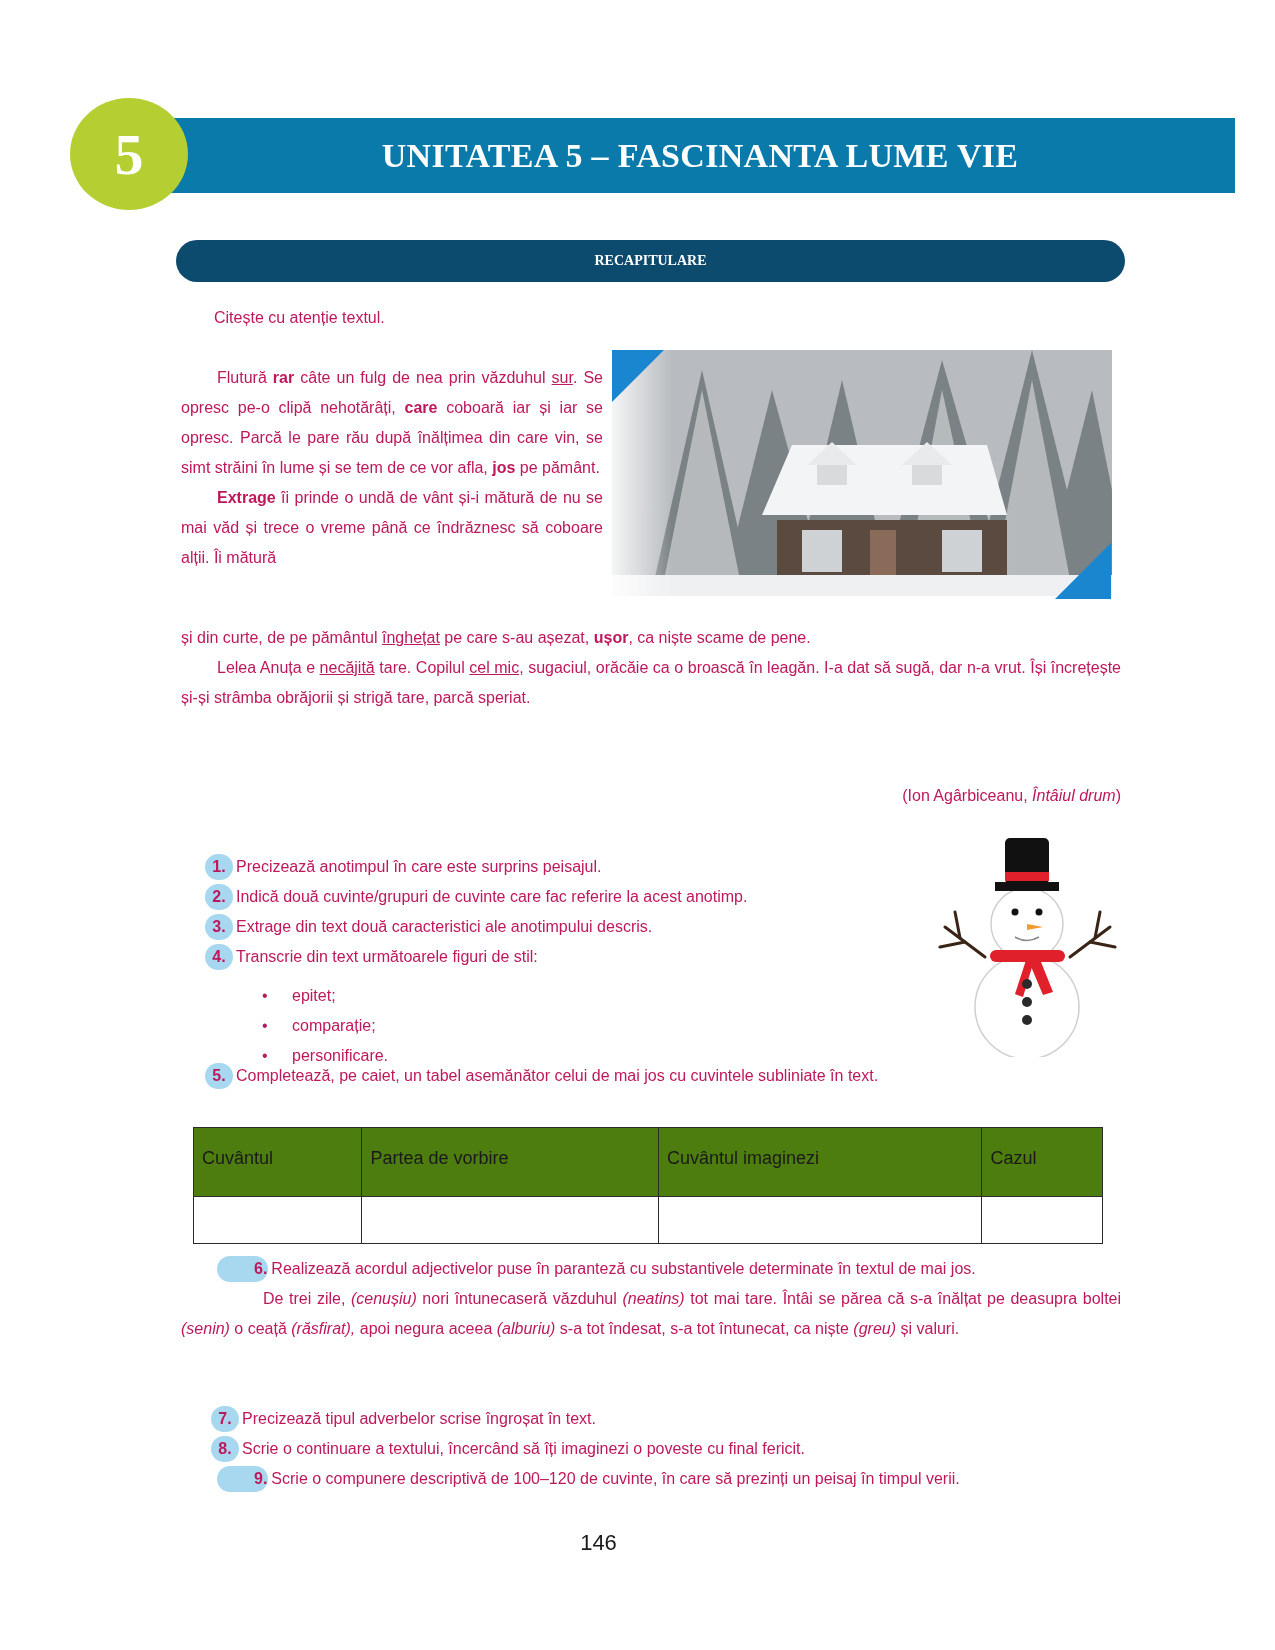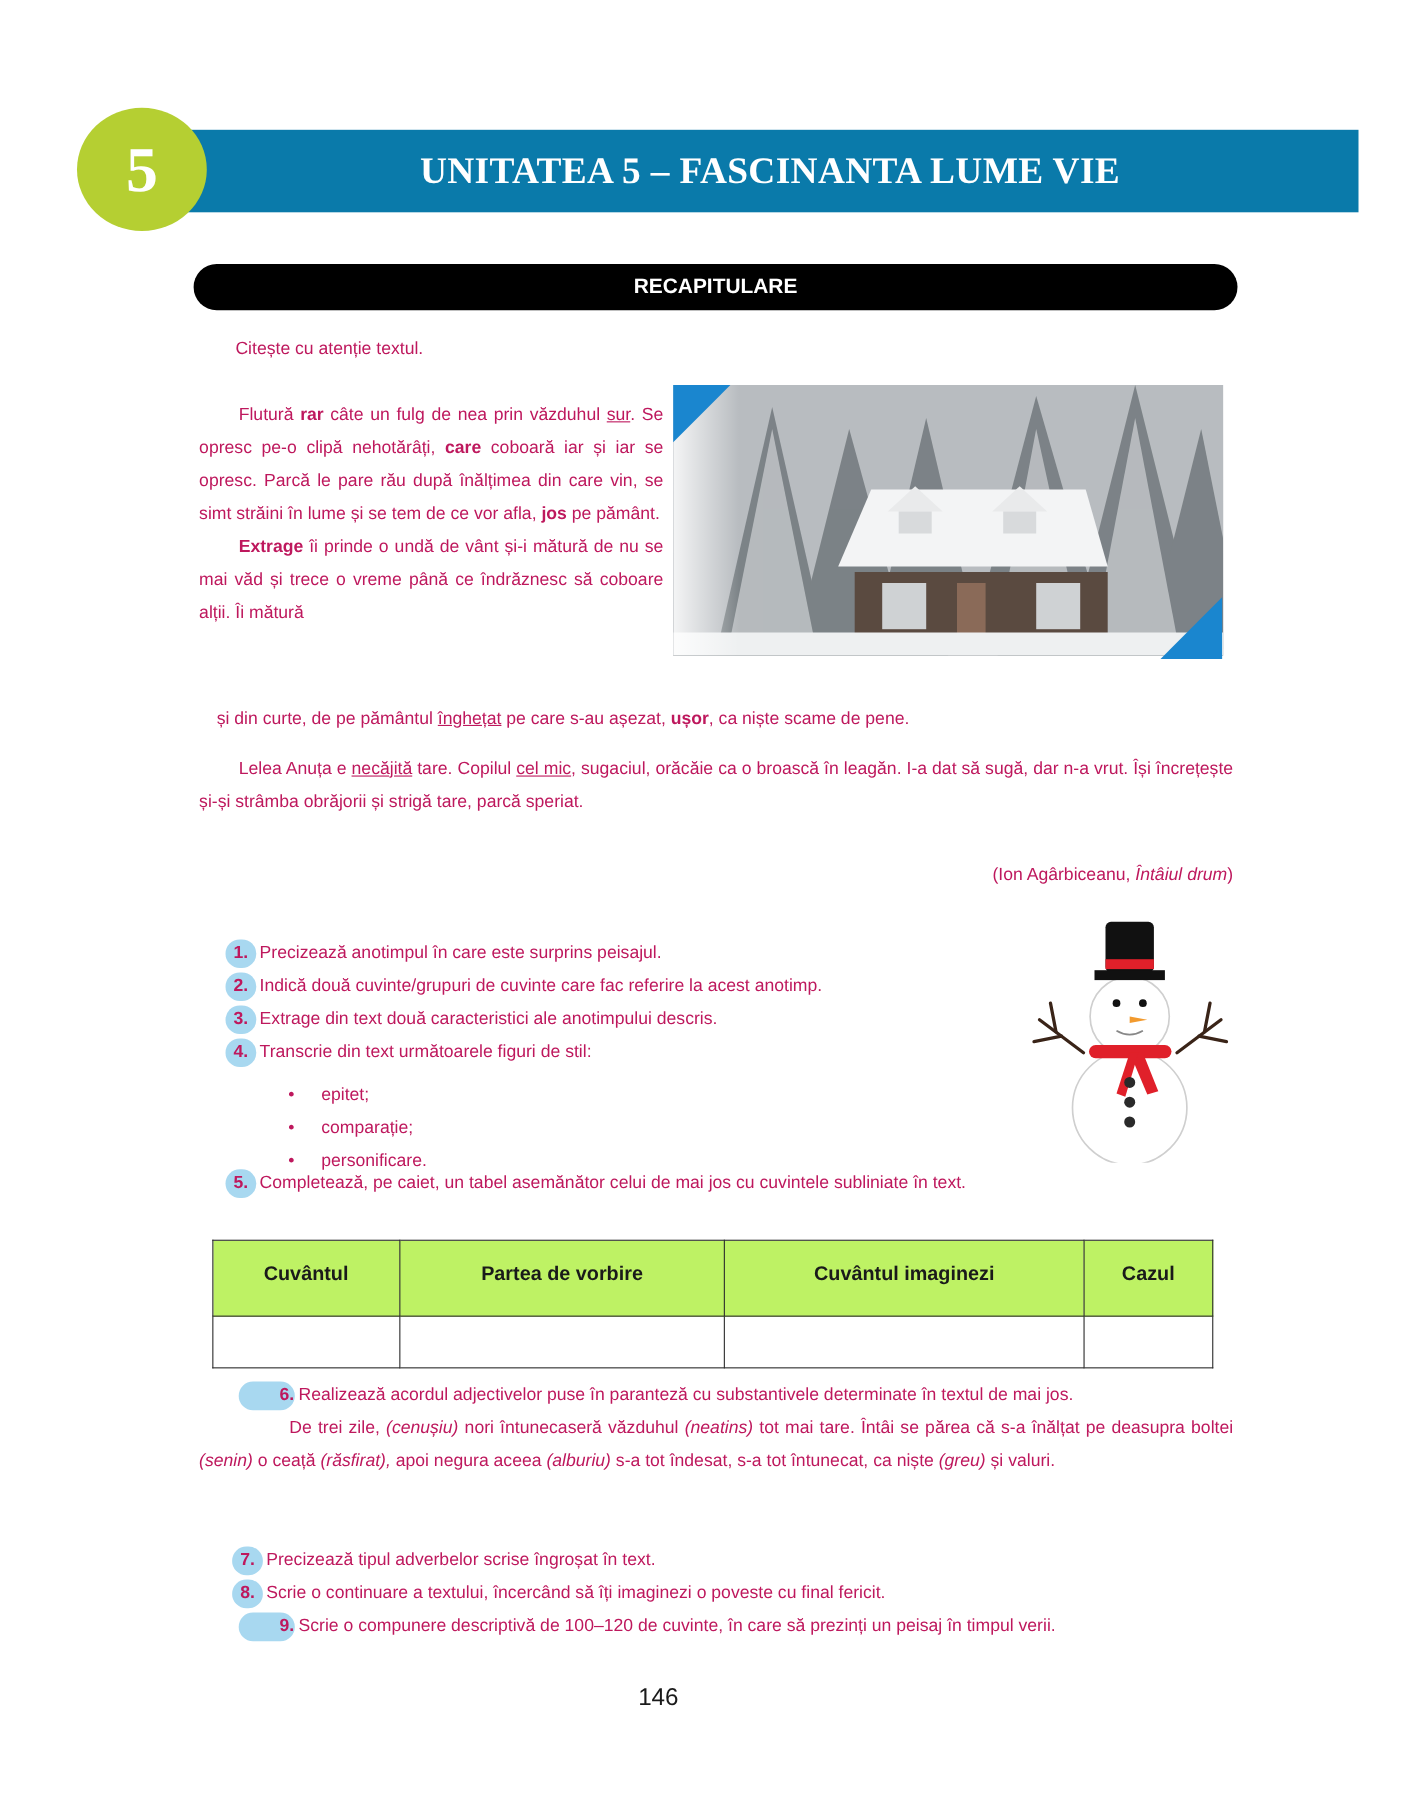--- a/index.html
+++ b/index.html
@@ -22,22 +22,22 @@
     color: #fff; font-weight: bold; font-size: 34px; letter-spacing: 0.3px;
   }
   .unit-circle {
     left: 70px; top: 98px; width: 118px; height: 112px; border-radius: 50%;
     background: #b5cf32; color: #fff; font-weight: bold; font-size: 58px;
     display: flex; align-items: center; justify-content: center;
   }
 
   .recap-pill {
     left: 176px; top: 240px; width: 949px; height: 42px; border-radius: 21px;
-    background: #000000; color: #fff; font-weight: bold; font-size: 19px;
-    display: flex; align-items: center; justify-content: center;
+    background: #0c4a6e; color: #fff; font-weight: bold; font-size: 14px;
+    display: flex; align-items: center; justify-content: center; font-family: Liberation Serif, serif;
   }
 
   .text { font-size: 16px; line-height: 30px; color: #be185d; }
   .justify { text-align: justify; }
   .indent { text-indent: 36px; }
   b { font-weight: bold; }
   u { text-decoration: underline; }
   i { font-style: italic; }
 
   .instruction { left: 214px; top: 303px; }
@@ -65,22 +65,22 @@
   .bullet { display: block; }
   .bullet::before { content: "•"; display: inline-block; width: 30px; }
 
   .snowman { left: 935px; top: 832px; width: 185px; height: 225px; }
 
   table.grid {
     position: absolute; left: 193px; top: 1127px; width: 910px;
     border-collapse: collapse; font-size: 18px;
   }
   table.grid th {
-    background: #bef264; height: 60px; border: 1.5px solid #2b2b2b;
-    font-weight: bold; text-align: center; padding: 0 8px 8px;
+    background: #4d7c0f; height: 60px; border: 1.5px solid #2b2b2b;
+    font-weight: normal; text-align: left; padding: 0 8px 8px;
   }
   table.grid td { height: 44px; border: 1.5px solid #2b2b2b; }
 
   .page-num { left: 0; width: 1197px; top: 1530px; text-align: center; font-size: 22px; }
 </style>
 </head>
 <body>
 
 <div class="abs unit-band"></div>
 <div class="abs unit-title serif">UNITATEA 5 – FASCINANTA LUME VIE</div>
@@ -128,21 +128,21 @@
     <rect x="258" y="180" width="26" height="55" fill="#8a6a58"></rect>
     <rect x="250" y="228" width="45" height="18" fill="#e8e8e8"></rect>
     <rect x="0" y="225" width="500" height="21" fill="#eef0f1"></rect>
     <rect width="500" height="246" fill="url(#fade)"></rect>
   </svg>
 </div>
 <div class="abs corner-tl"></div>
 <div class="abs corner-br"></div>
 
 <div class="abs text justify story-full">
-  <p style="margin:16px"><span>și din curte, de pe pământul </span><u>înghețat</u><span> pe care s-au așezat, </span><b>ușor</b><span>, ca niște scame de pene.</span></p>
+  <p style="margin:0"><span>și din curte, de pe pământul </span><u>înghețat</u><span> pe care s-au așezat, </span><b>ușor</b><span>, ca niște scame de pene.</span></p>
   <p class="indent" style="margin:0"><span>Lelea Anuța e </span><u>necăjită</u><span> tare. Copilul </span><u>cel mic</u><span>, sugaciul, orăcăie ca o broască în leagăn. I-a dat să sugă, dar n-a vrut. Își încrețește și-și strâmba obrăjorii și strigă tare, parcă speriat.</span></p>
 </div>
 
 <div class="abs text citation"><span>(Ion Agârbiceanu, </span><i>Întâiul drum</i><span>)</span></div>
 
 <div class="abs text ex" style="top:852px"><span class="ex-num">1.</span><span>Precizează anotimpul în care este surprins peisajul.</span></div>
 <div class="abs text ex" style="top:882px"><span class="ex-num">2.</span><span>Indică două cuvinte/grupuri de cuvinte care fac referire la acest anotimp.</span></div>
 <div class="abs text ex" style="top:912px"><span class="ex-num">3.</span><span>Extrage din text două caracteristici ale anotimpului descris.</span></div>
 <div class="abs text ex" style="top:942px"><span class="ex-num">4.</span><span>Transcrie din text următoarele figuri de stil:</span></div>
 

